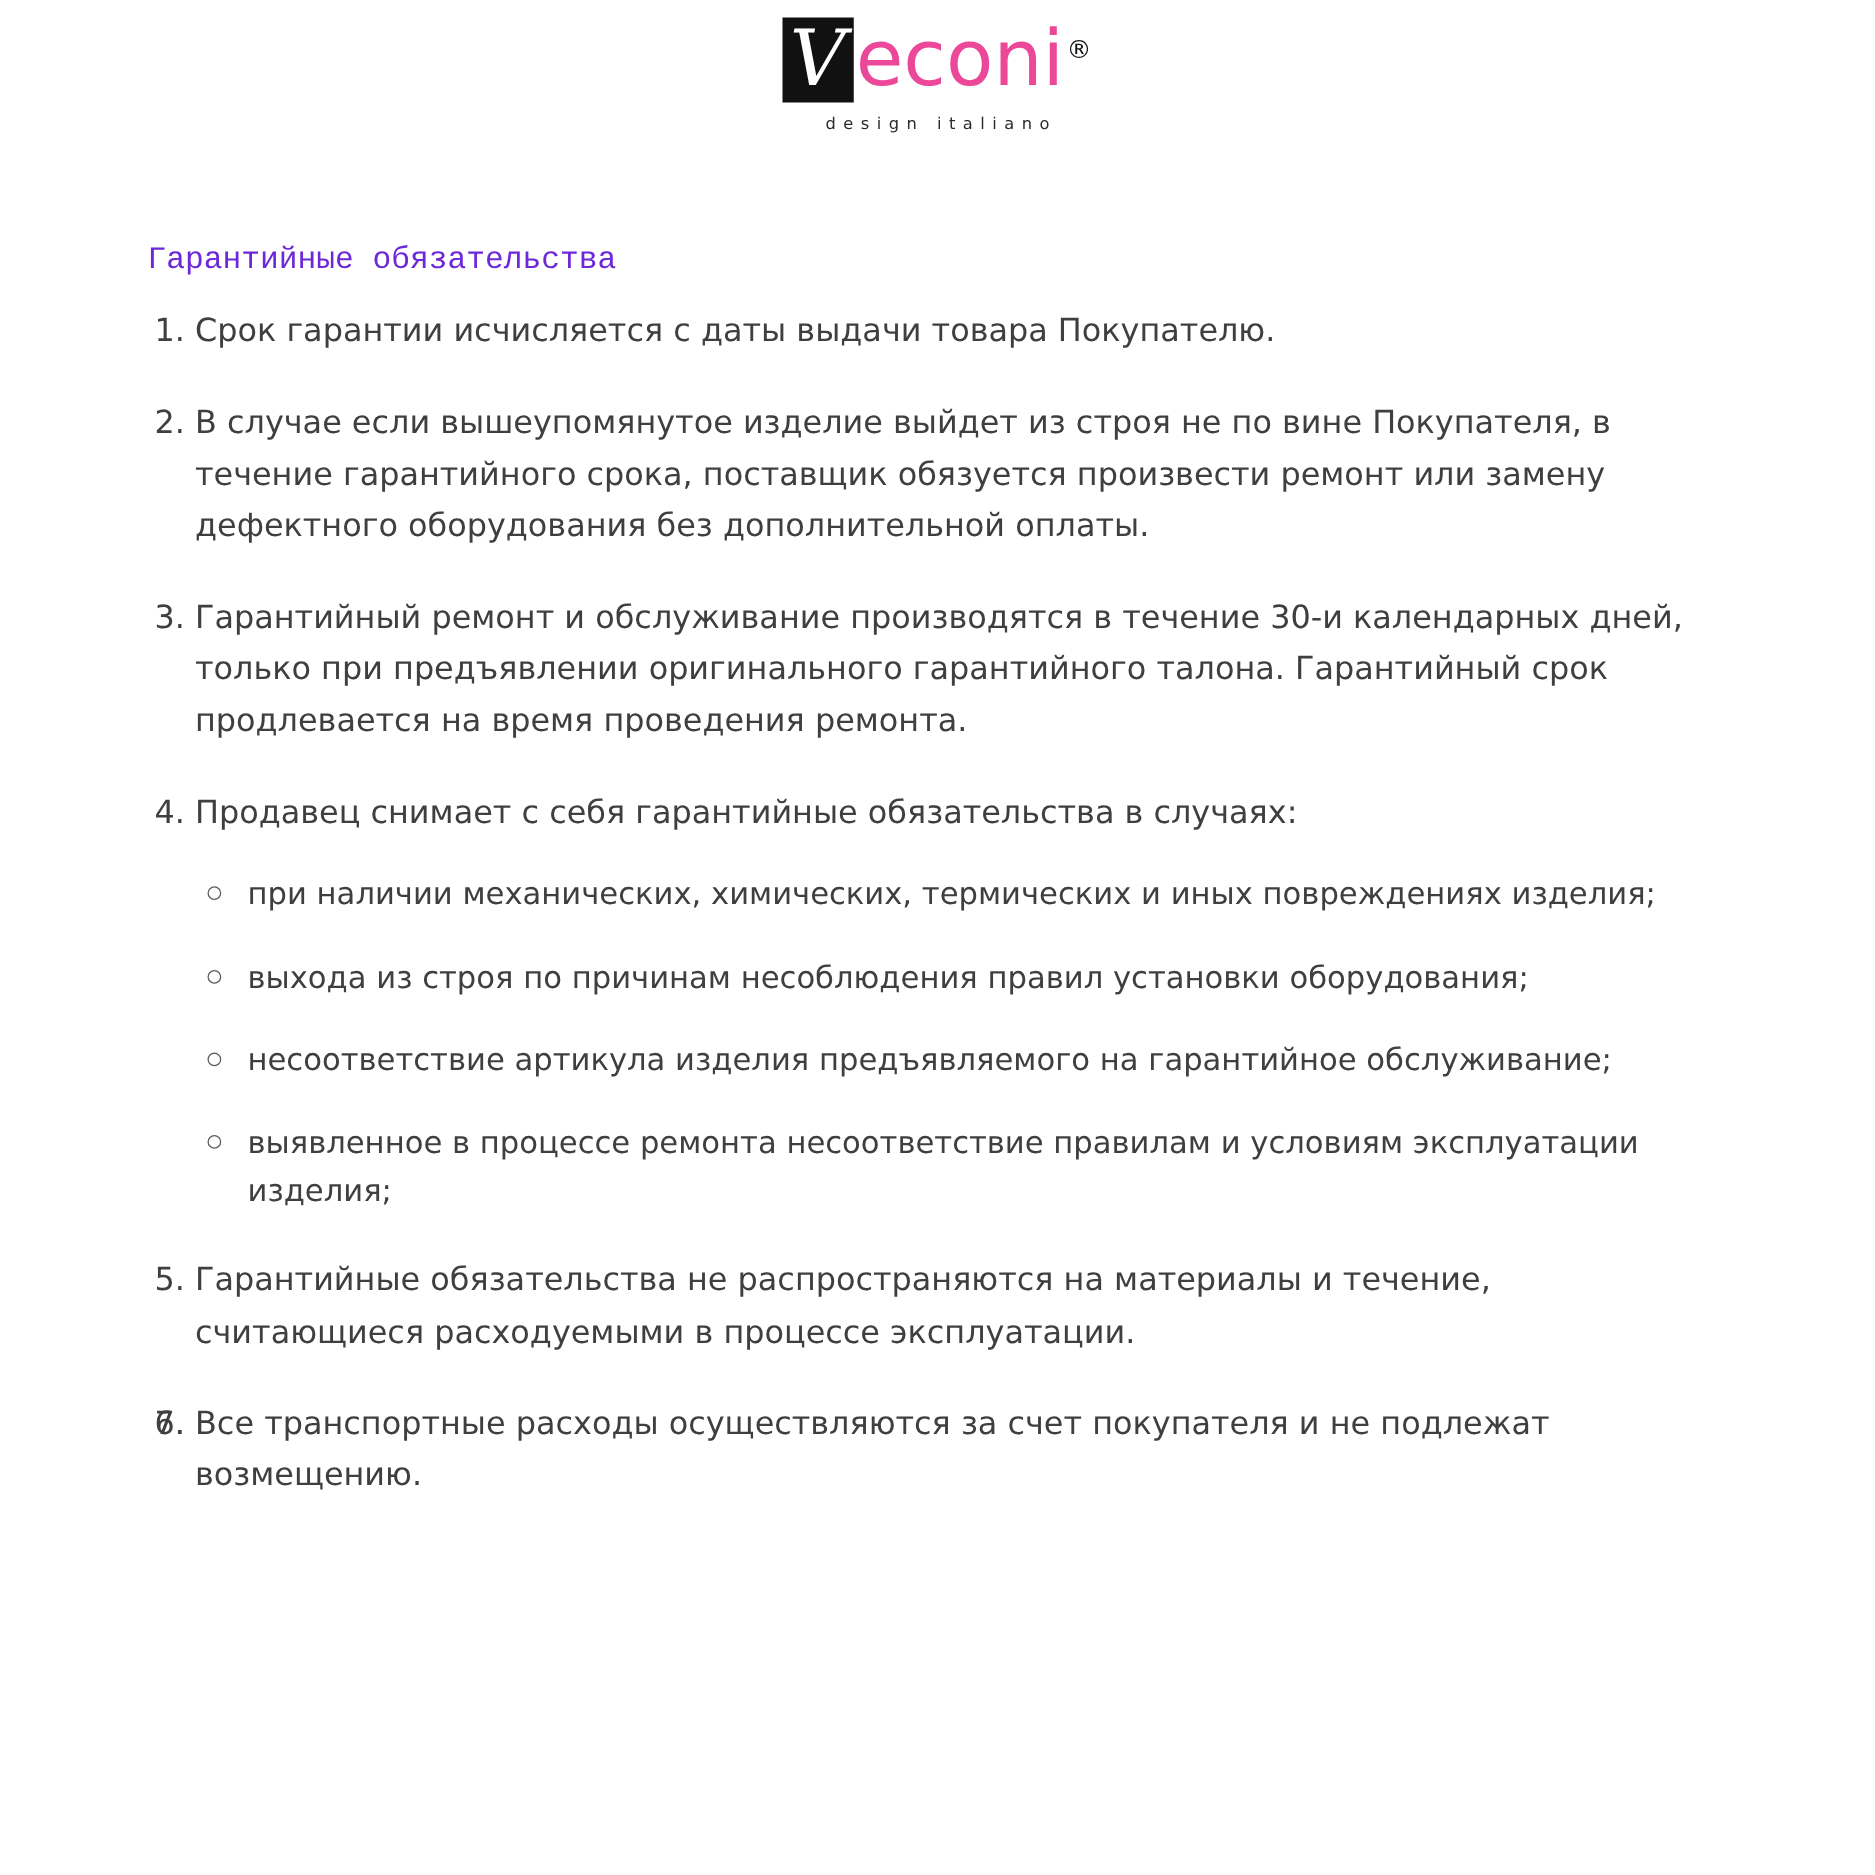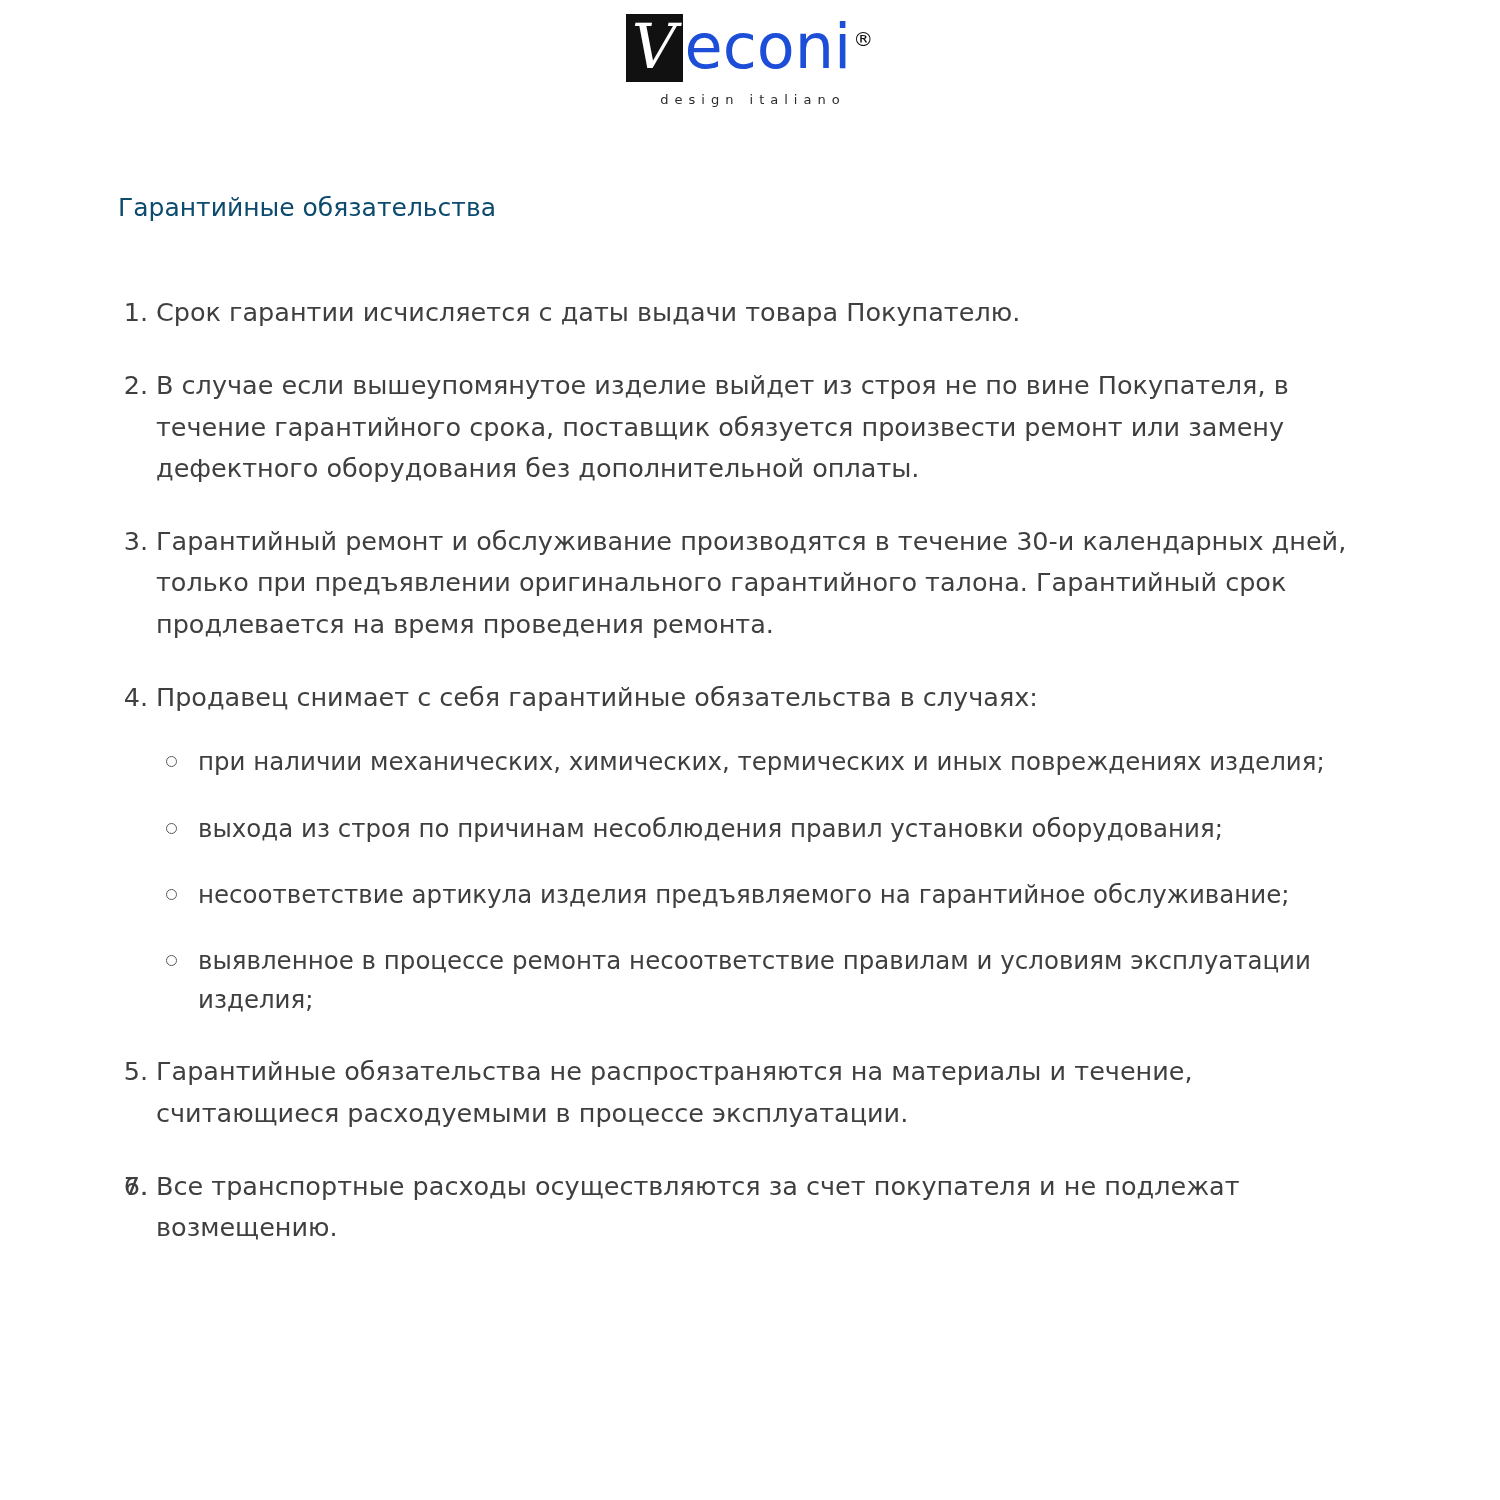--- a/index.html
+++ b/index.html
@@ -40,21 +40,21 @@
     color: #ffffff;
     padding: 2px 5px 4px 6px;
     font-style: italic;
     font-family: "DejaVu Serif", serif;
   }
   .logo-word .rest {
     display: inline-block;
     font-family: "DejaVu Sans", sans-serif;
     font-weight: 400;
     letter-spacing: 0px;
-    color: #1d4ed8;
+    color: #ec4899;
     margin-left: 2px;
   }
   .logo-reg {
     font-size: 20px;
     vertical-align: super;
     font-family: "DejaVu Sans", sans-serif;
     color: #111111;
     margin-left: 2px;
   }
   .logo-tagline {
@@ -66,23 +66,24 @@
     margin-left: 6px;
   }
 
   
   .doc {
     padding: 86px 118px 0 118px;
     box-sizing: border-box;
   }
   .doc-title {
     font-size: 25px;
-    color: #0c4a6e;
-    margin: 0 0 70px 0;
+    color: #6d28d9;
+    margin: 0 0 23px 0;
     font-weight: 400;
+    font-family: Liberation Mono, monospace;
   }
   ol.main-list {
     list-style: none;
     margin: 0;
     padding: 0;
   }
   ol.main-list > li {
     position: relative;
     padding-left: 38px;
     margin-bottom: 32px;

